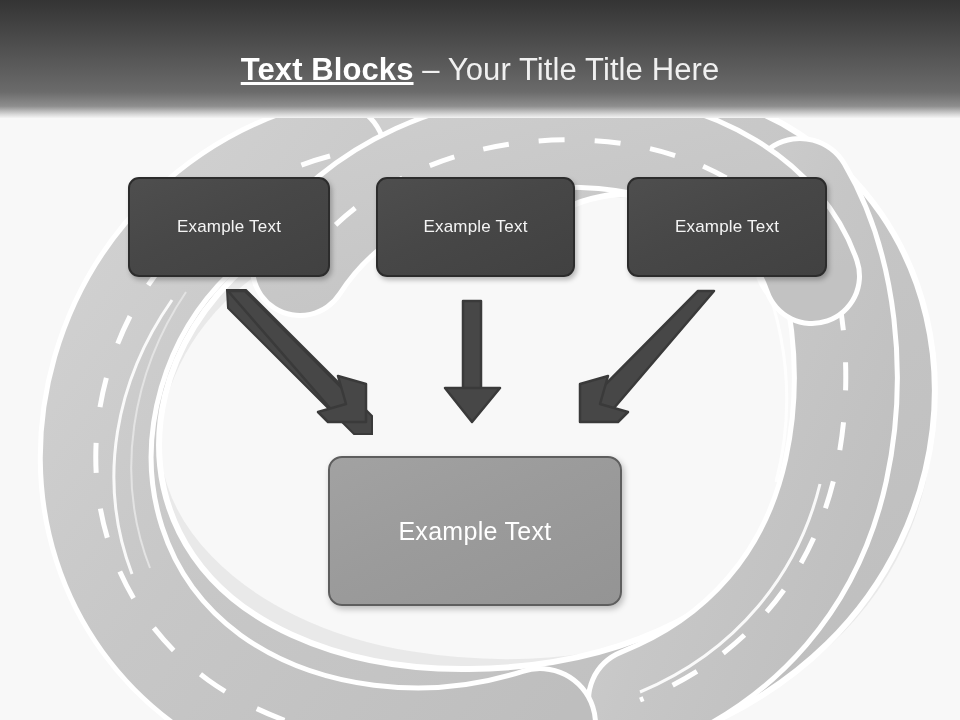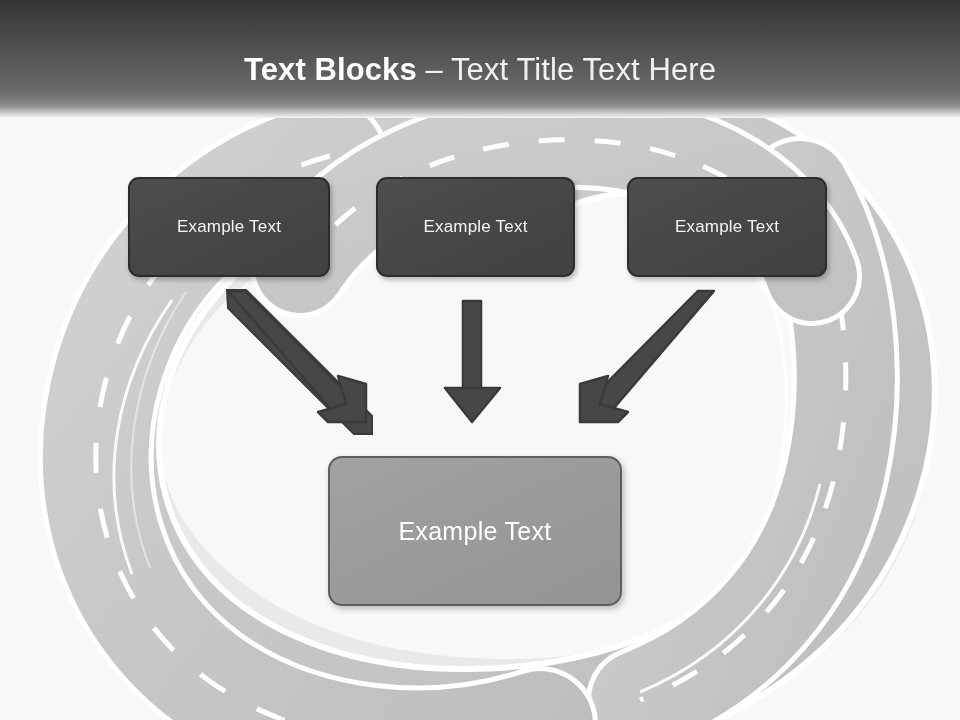--- a/index.html
+++ b/index.html
@@ -49,20 +49,21 @@
     text-align: center;
     font-size: 31px;
     line-height: 36px;
     color: #ffffff;
     letter-spacing: 0.1px;
     white-space: nowrap;
   }
   #title-text .bold-part {
     font-weight: bold;
     color: #ffffff;
+    text-decoration: underline;
   }
   #title-text .light-part {
     font-weight: normal;
     color: #f0f0f0;
   }
 
   
   .top-box {
     position: absolute;
     height: 100px;
@@ -242,21 +243,21 @@
                  C 700 144, 786 200, 812 276" fill="none" stroke="url(#roadShade2)" stroke-width="90" stroke-linecap="round"></path>
         <path d="M 300 268
                  C 352 186, 462 136, 582 140
                  C 700 144, 786 200, 812 276" fill="none" stroke="#ffffff" stroke-width="5" stroke-dasharray="26 30" stroke-linecap="butt"></path>
       </g>
     </g>
   </svg>
 
   <div id="title-bar">
     <div id="title-text">
-      <span class="bold-part">Text Blocks</span><span class="light-part"> – </span><span class="light-part">Text Title Text Here</span>
+      <span class="bold-part">Text Blocks</span><span class="light-part"> – </span><span class="light-part">Your Title Title Here</span>
     </div>
   </div>
 
   <svg id="arrows" viewBox="0 0 960 720" preserveAspectRatio="none">
 
     <g>
       <polygon points="227,290 246,290 372,416 372,434 354,434 228,308" fill="#474747" stroke="#3a3a3a" stroke-width="2" transform="translate(0,0)"></polygon>
 
       <polygon points="228,291 245,291 352,398 336,415" fill="#474747" stroke="#3a3a3a" stroke-width="2.5" stroke-linejoin="round"></polygon>
 

